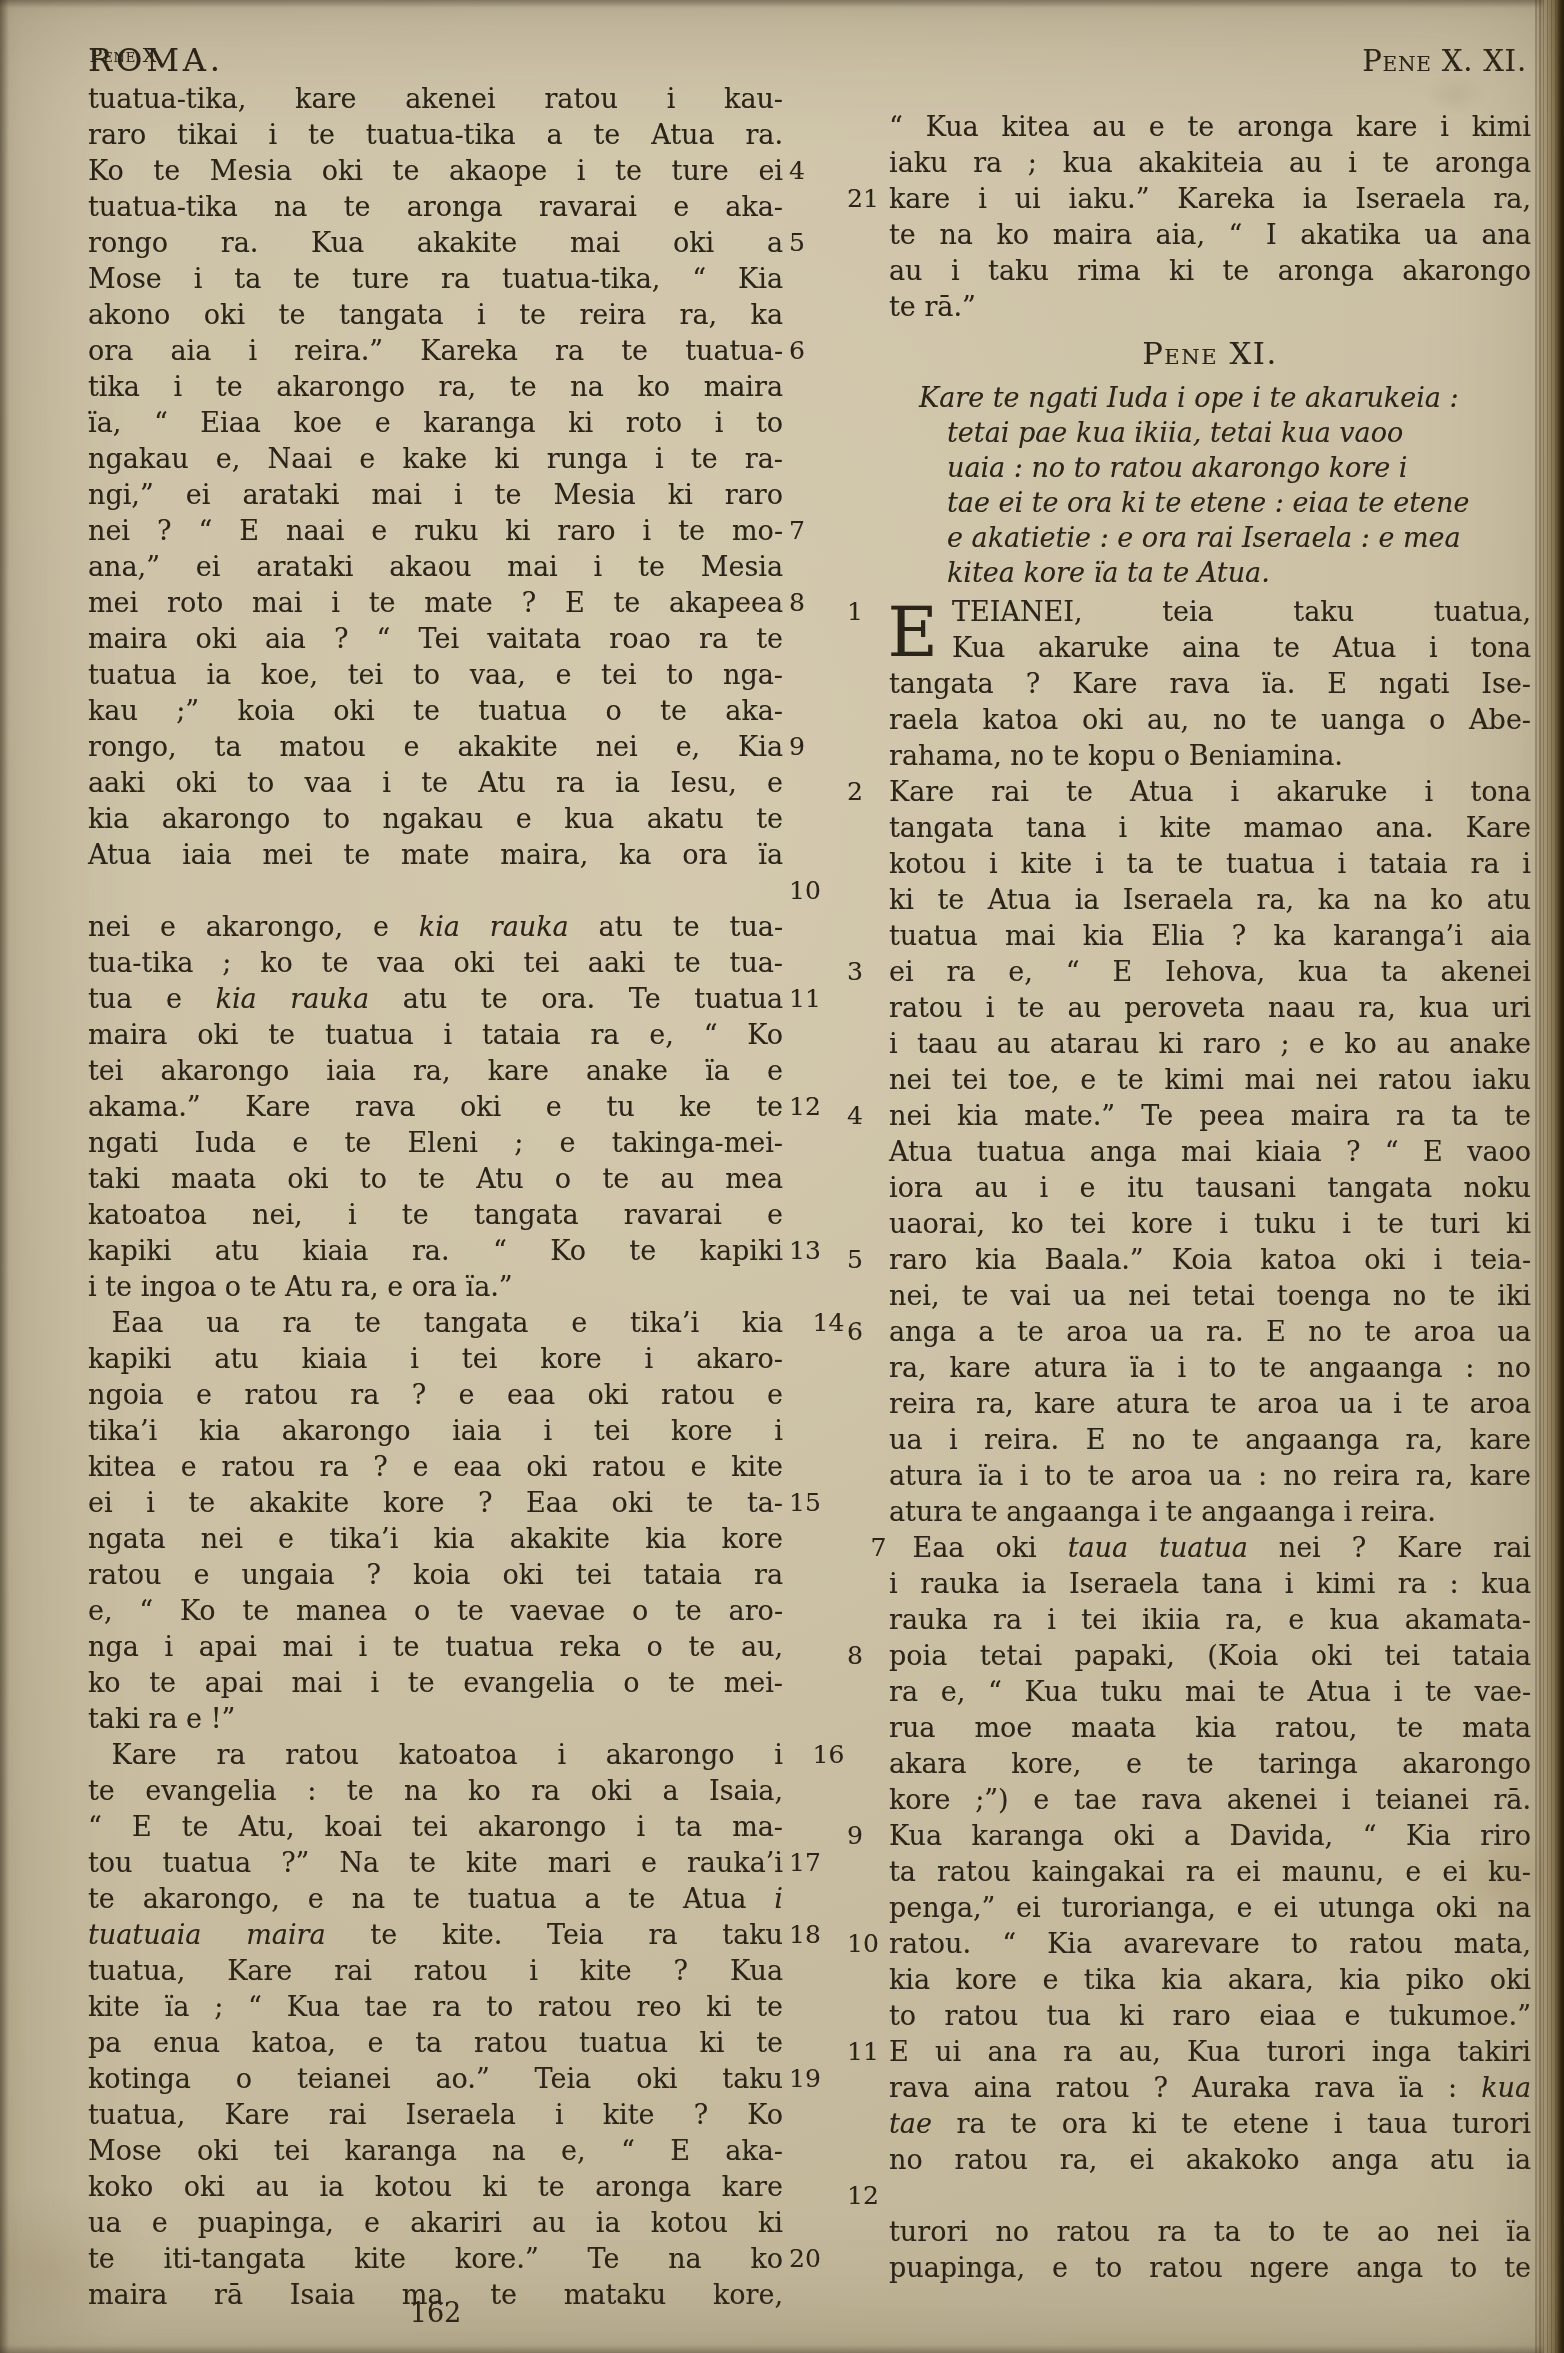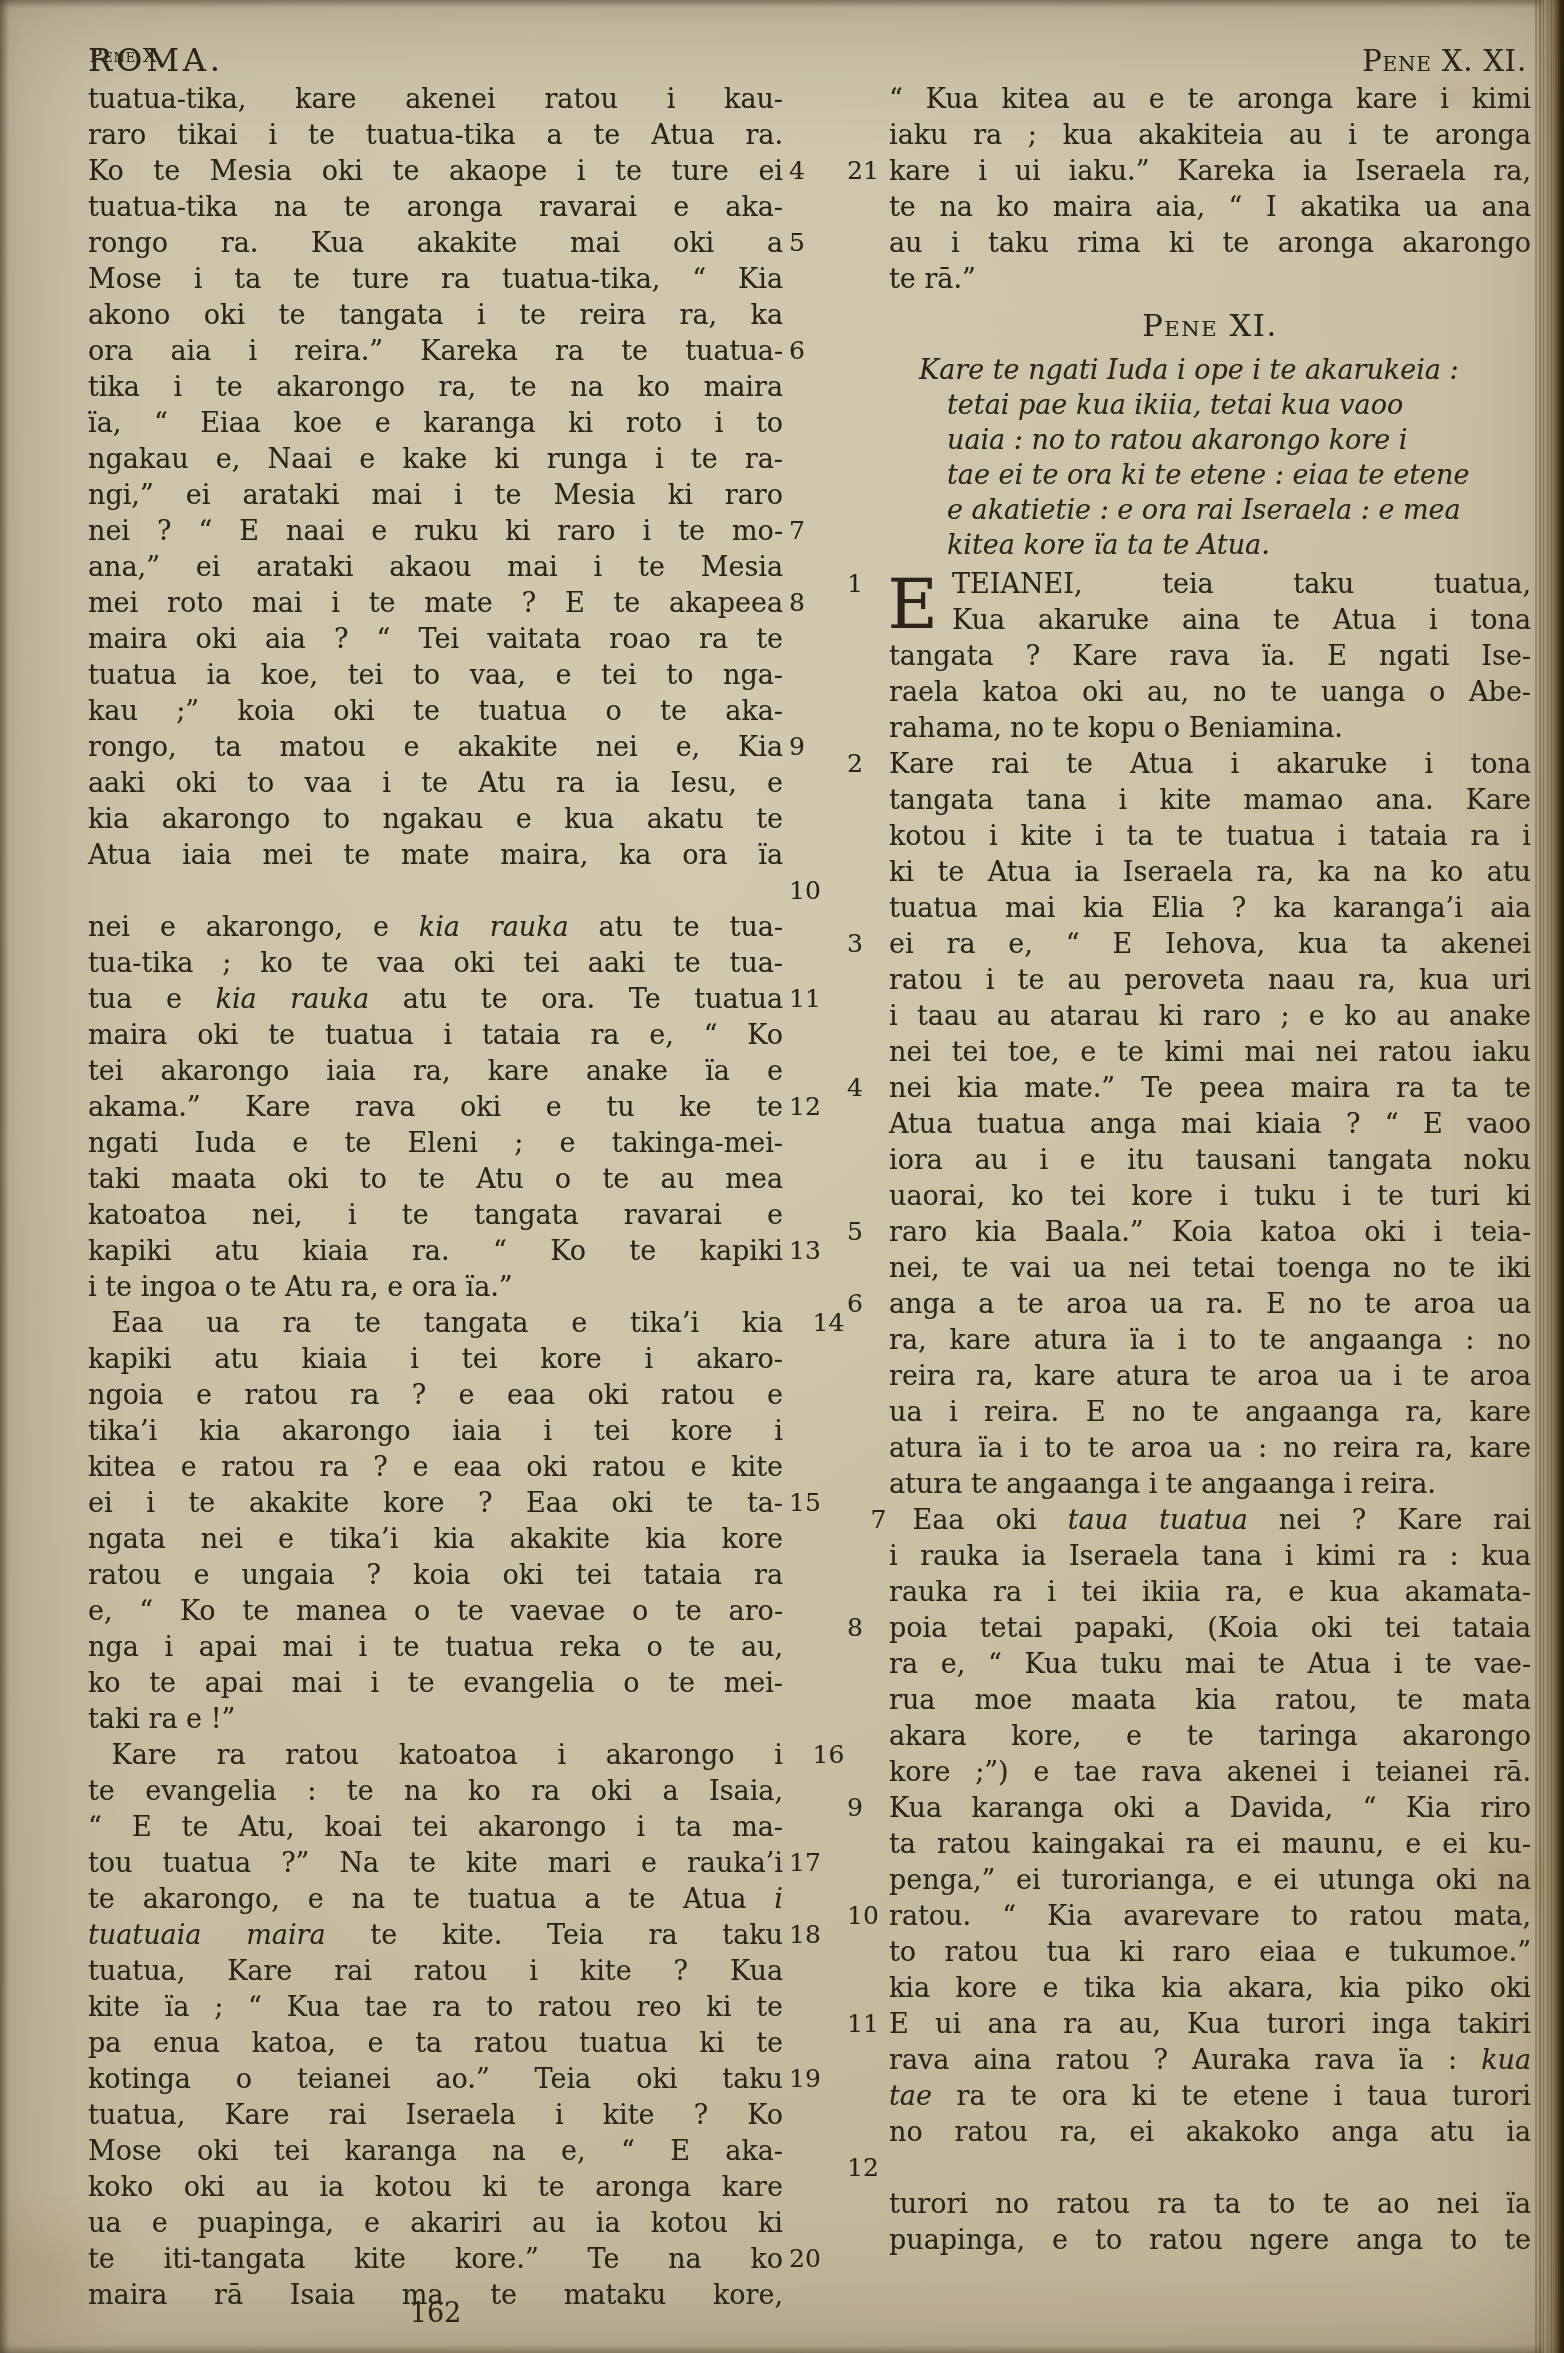--- a/index.html
+++ b/index.html
@@ -26,21 +26,21 @@
 
   
   .header{position:absolute;top:41px;left:88px;width:1442px;height:42px;}
   .rh-left{position:absolute;left:1.6px;top:3.1px;font-size:19px;}
   .rh-center{position:absolute;left:0;right:0;top:0;font-size:32px;letter-spacing:3.9px;}
   .rh-right{position:absolute;right:3.1px;top:3.1px;font-size:29px;text-align:right;}
 
   
   .col{position:absolute;top:81px;font-size:27px;}
   .col-left{left:88px;width:695px;}
-  .col-right{left:889px;width:642px;}
+  .col-right{left:889px;width:642px;margin-top:28px;}
 
   .ln{position:relative;text-align:justify;text-align-last:justify;text-justify:inter-word;hyphens:none;}
   .col-left .ln{height:36px;line-height:36px;}
   .col-right .ln{height:36px;line-height:36px;}
   .ln.end{text-align-last:left;}
   .ln.ind{text-indent:23.5px;}
 
   .vn{position:absolute;top:0;font-size:25px;}
   .col-left .vn{right:-45px;width:39px;text-align:right;}
   .col-right .vn{left:-42px;width:34px;text-align:right;}
@@ -193,22 +193,22 @@
       <div class="ln"><span>rauka ra i tei ikiia ra, e kua akamata-</span></div>
       <div class="ln"><span class="vn">8</span><span>poia tetai papaki, (Koia oki tei tataia</span></div>
       <div class="ln"><span>ra e, “ Kua tuku mai te Atua i te vae-</span></div>
       <div class="ln"><span>rua moe maata kia ratou, te mata</span></div>
       <div class="ln"><span>akara kore, e te taringa akarongo</span></div>
       <div class="ln"><span>kore ;”) e tae rava akenei i teianei rā.</span></div>
       <div class="ln"><span class="vn">9</span><span>Kua karanga oki a Davida, “ Kia riro</span></div>
       <div class="ln"><span>ta ratou kaingakai ra ei maunu, e ei ku-</span></div>
       <div class="ln"><span>penga,” ei turorianga, e ei utunga oki na</span></div>
       <div class="ln"><span class="vn">10</span><span>ratou. “ Kia avarevare to ratou mata,</span></div>
+      <div class="ln"><span>kia kore e tika kia akara, kia piko oki</span></div>
       <div class="ln"><span>to ratou tua ki raro eiaa e tukumoe.”</span></div>
-      <div class="ln"><span>kia kore e tika kia akara, kia piko oki</span></div>
       <div class="ln"><span class="vn">11</span><span>E ui ana ra au, Kua turori inga takiri</span></div>
       <div class="ln"><span>rava aina ratou ? Auraka rava ïa : <i>kua</i></span></div>
       <div class="ln"><span><i>tae</i> ra te ora ki te etene i taua turori</span></div>
       <div class="ln"><span>no ratou ra, ei akakoko anga atu ia</span></div>
       <div class="ln"><span class="vn">12</span></div>
       <div class="ln"><span>turori no ratou ra ta to te ao nei ïa</span></div>
       <div class="ln"><span>puapinga, e to ratou ngere anga to te</span></div>
     </div>
 
   <div class="footer">

